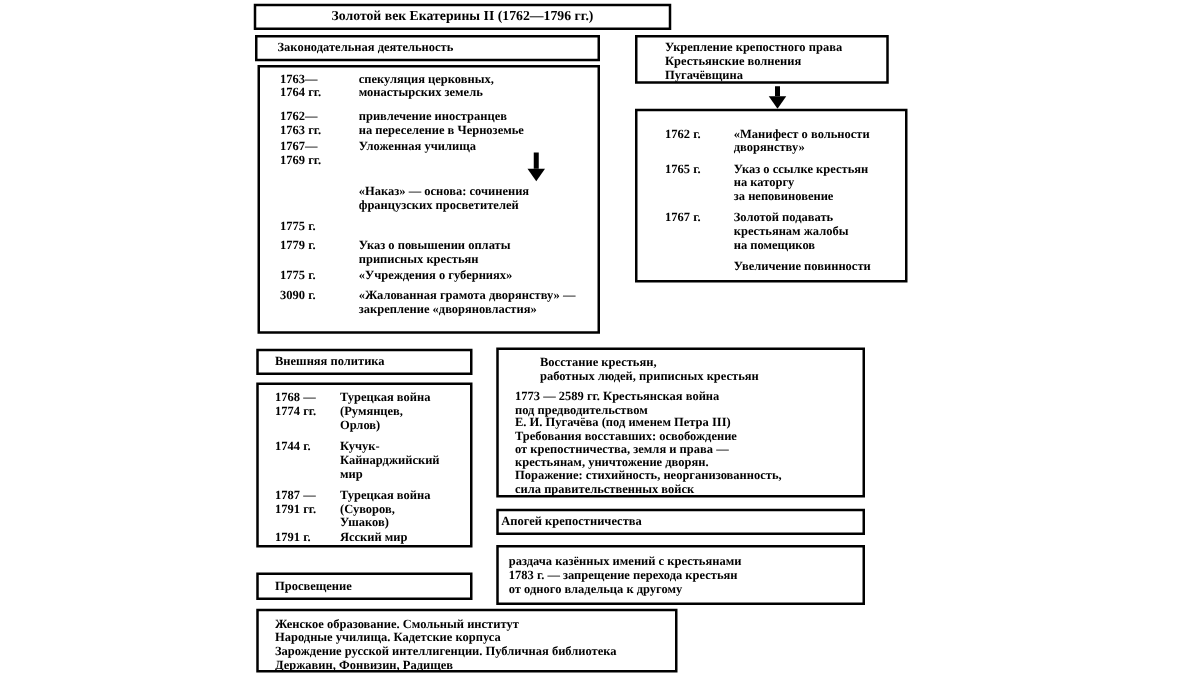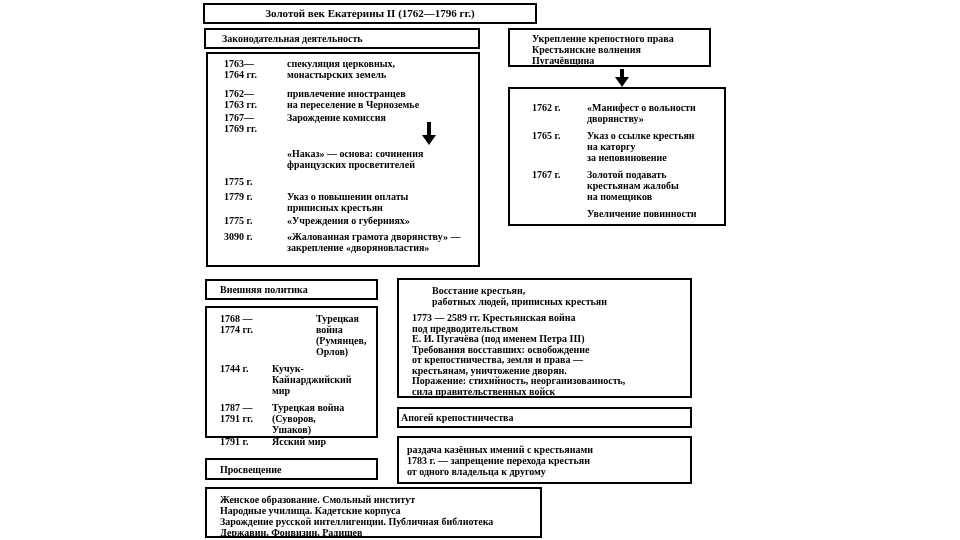--- a/index.html
+++ b/index.html
@@ -52,21 +52,21 @@
     </div>
     <div class="row" style="margin-bottom:2px;">
       <div class="date">1762—
 1763 гг.</div>
       <div class="desc">привлечение иностранцев
 на переселение в Черноземье</div>
     </div>
     <div class="row" style="margin-bottom:14px;">
       <div class="date">1767—
 1769 гг.</div>
-      <div class="desc">Зарождение комиссия</div>
+      <div class="desc">Уложенная училища</div>
     </div>
     <div class="row" style="margin-bottom:6px;">
       <div class="date"></div>
       <div class="desc">«Наказ» — основа: сочинения
 французских просветителей</div>
     </div>
     <div class="row" style="margin-bottom:4px;">
       <div class="date">1775 г.</div>
     </div>
     <div class="row" style="margin-bottom:2px;">
@@ -123,21 +123,21 @@
       <div class="date"></div>
       <div class="desc">Увеличение повинности</div>
     </div>
   </div>
 
   <div class="box hdr" style="left:205px;top:279px;width:173px;height:21px;padding-left:13px;">
     <span>Внешняя политика</span>
   </div>
 
   <div class="box rows for-rows" style="left:205px;top:306px;width:173px;height:132px;">
-    <div class="row" style="margin-bottom:6px;gap:44px;">
+    <div class="row" style="margin-bottom:6px;">
       <div class="date">1768 —
 1774 гг.</div>
       <div class="desc">Турецкая война
 (Румянцев,
 Орлов)</div>
     </div>
     <div class="row" style="margin-bottom:6px;">
       <div class="date">1744 г.</div>
       <div class="desc">Кучук-
 Кайнарджийский

